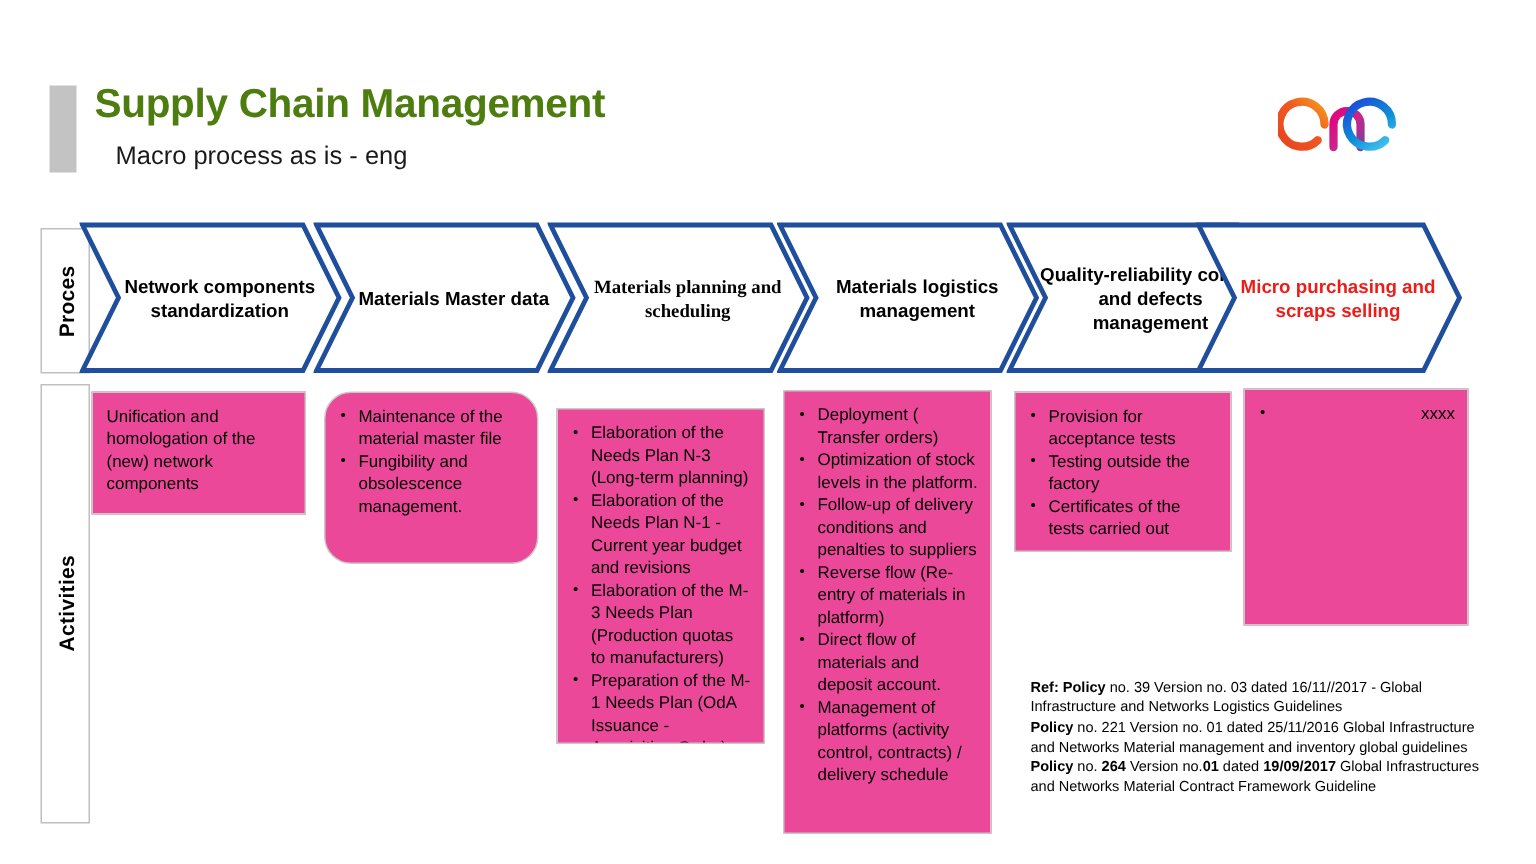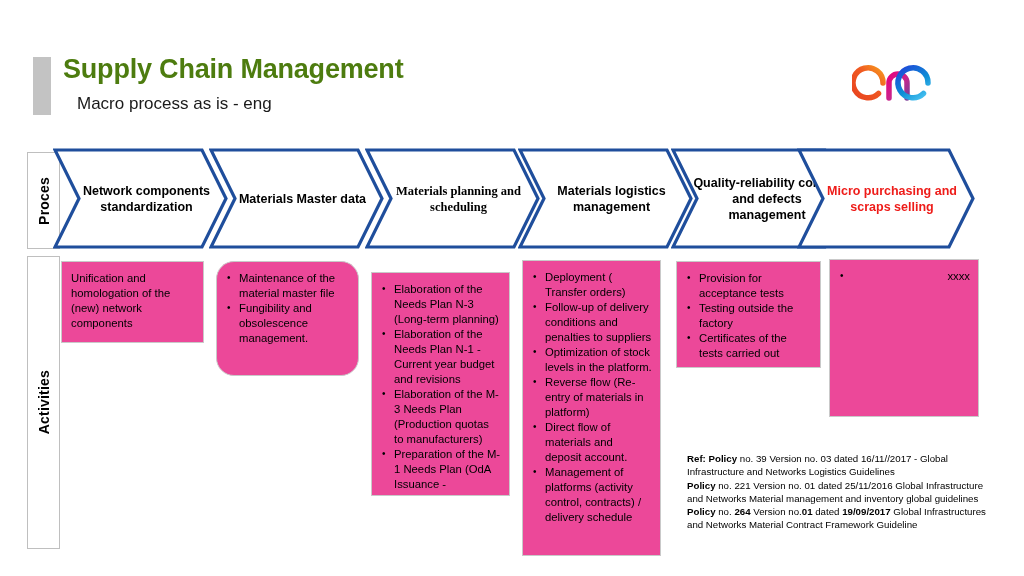--- a/index.html
+++ b/index.html
@@ -271,22 +271,22 @@
     <li>Elaboration of the Needs Plan N-3 (Long-term planning)</li>
     <li>Elaboration of the Needs Plan N-1 - Current year budget and revisions</li>
     <li>Elaboration of the M-3 Needs Plan (Production quotas to manufacturers)</li>
     <li>Preparation of the M-1 Needs Plan (OdA Issuance - Acquisition Order)</li>
   </ul>
 </div>
 
 <div class="activity-box" id="act-3" style="left:522px; top:260px; width:139px; height:296px;">
   <ul>
     <li>Deployment ( Transfer orders)</li>
+    <li>Optimization of stock levels in the platform.</li>
     <li>Follow-up of delivery conditions and penalties to suppliers</li>
-    <li>Optimization of stock levels in the platform.</li>
     <li>Reverse flow (Re-entry of materials in platform)</li>
     <li>Direct flow of materials and deposit account.</li>
     <li>Management of platforms (activity control, contracts) / delivery schedule</li>
   </ul>
 </div>
 
 <div class="activity-box" id="act-4" style="left:676px; top:261px; width:145px; height:107px;">
   <ul>
     <li>Provision for acceptance tests</li>
     <li>Testing outside the factory</li>

